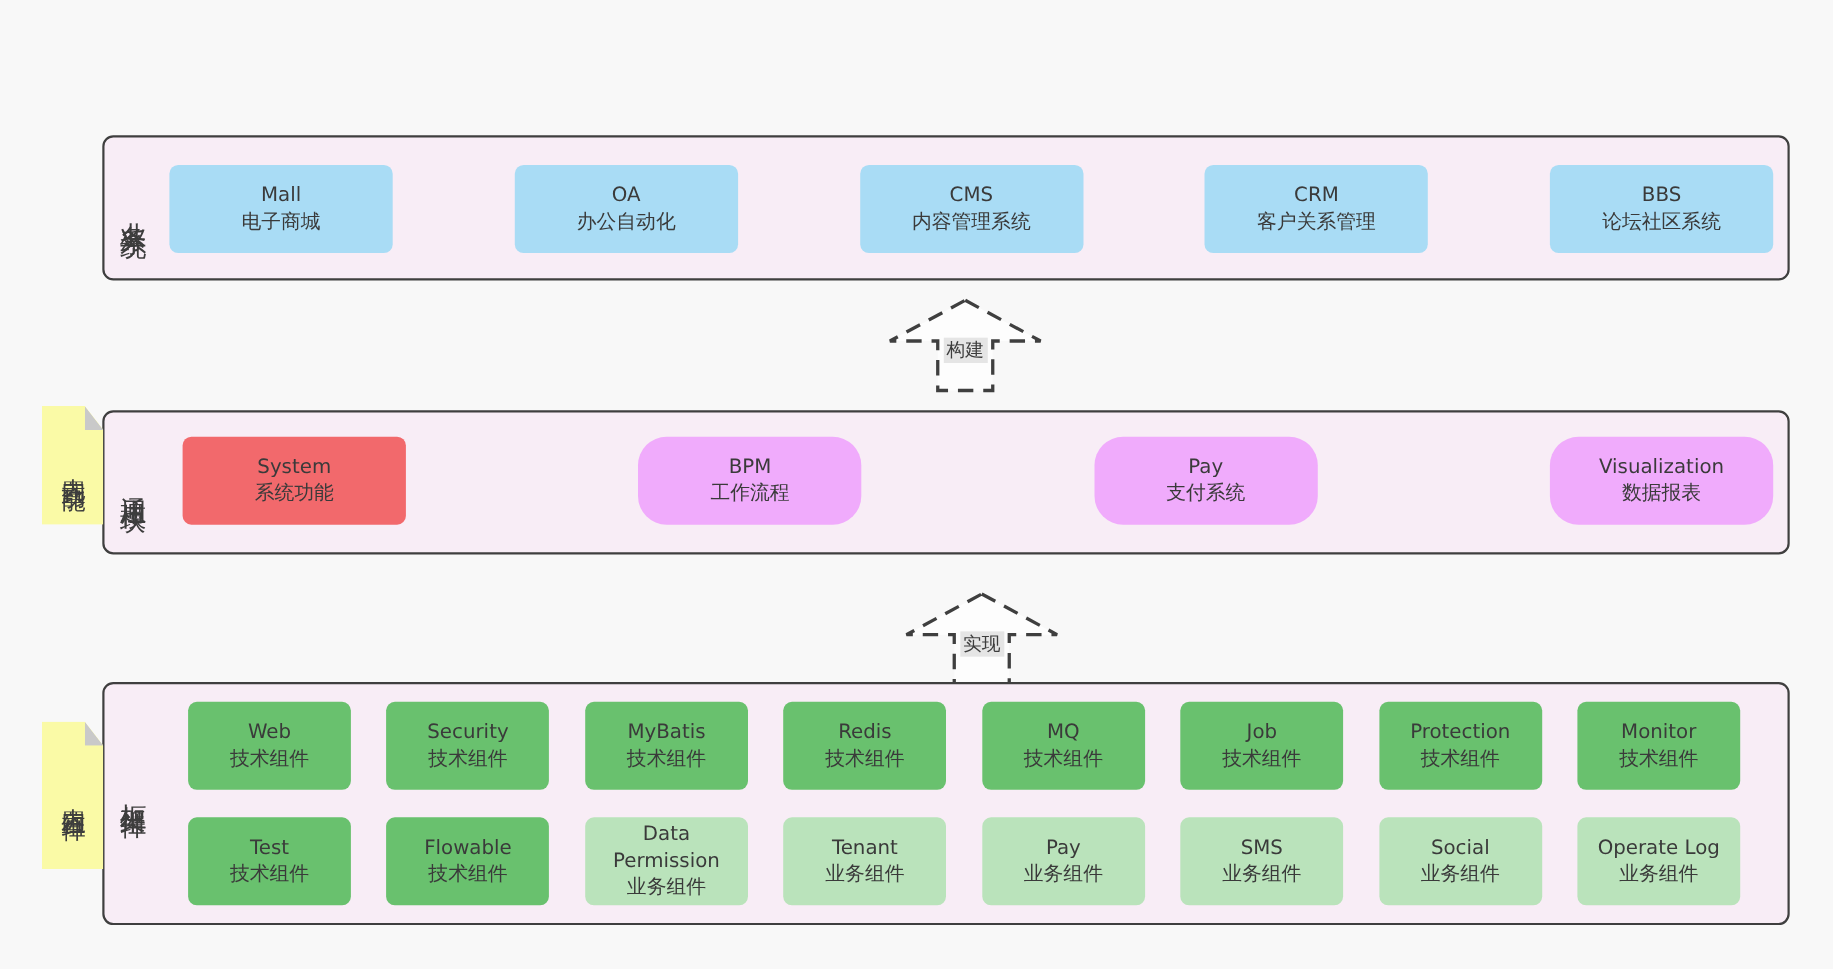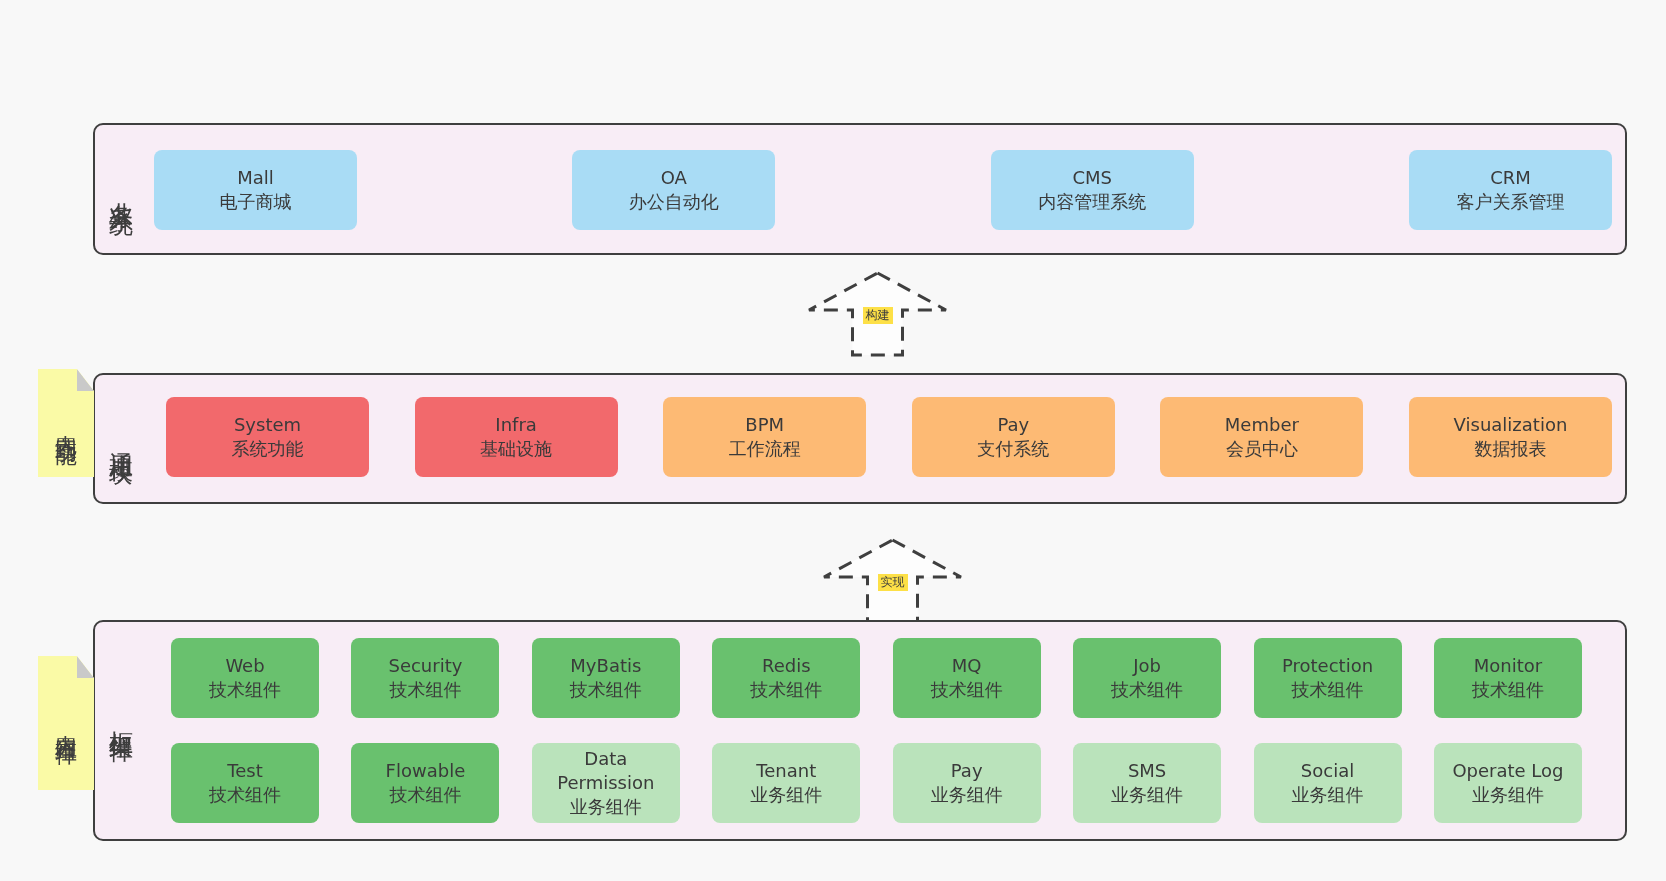--- a/index.html
+++ b/index.html
@@ -55,21 +55,21 @@
     display:flex; flex-direction:column;
     align-items:center; justify-content:center;
     text-align:center;
     color:#3a3a3a;
     font-size:18px; line-height:24px;
   }
   .w6 { width:203px; padding:0 12px; }
   .w8 { width:148px; padding:0 13px; }
   .blue   { background:#a9dcf5; }
   .red    { background:#f2696c; }
-  .pink   { background:#fdba74; }
+  .pink   { background:#f0abfc;border-radius:26px; }
   .green  { background:#69c16e; }
   .lgreen { background:#bae3bb; }
 
   
   .sticky {
     position:absolute; left:38px; width:56px;
     background:#fafaa6;
     z-index:2;
     display:flex; align-items:center; justify-content:center;
     clip-path: polygon(0 0, calc(100% - 17px) 0, 100% 22px, 100% 100%, 0 100%);
@@ -87,23 +87,23 @@
   }
 
   
   .arrow { position:absolute; width:143px; height:88px; }
   #arrow-build     { left:806px; top:270px; }
   #arrow-implement { left:821px; top:537px; }
   .arrow svg { position:absolute; left:0; top:0; }
   .arrow-label {
     position:absolute; left:50%; top:37px;
     transform:translateX(-50%);
-    background:#fde047;
+    background:#e5e5e5;
     padding:0 3px;
-    font-size:12px; color:#3d3d3d;
+    font-size:17px; color:#3d3d3d;
     white-space:nowrap;
   }
 </style>
 </head>
 <body>
 
 <div id="canvas">
 
   <div class="band" id="band-business">
     <div class="vlabel">
@@ -118,55 +118,51 @@
         <div>OA</div>
         <div>办公自动化</div>
       </div>
       <div class="box w6 blue">
         <div>CMS</div>
         <div>内容管理系统</div>
       </div>
       <div class="box w6 blue">
         <div>CRM</div>
         <div>客户关系管理</div>
+      </div>
+      <div class="box w6 blue">
+        <div>BBS</div>
+        <div>论坛社区系统</div>
       </div>
     </div>
   </div>
 
   <div class="arrow" id="arrow-build">
     <svg width="143" height="88" viewBox="0 0 143 88">
       <polygon points="71.5,3 140,40 96.5,40 96.5,85 46.5,85 46.5,40 3,40" fill="#fdfdfd" stroke="#3f3f3f" stroke-width="3" stroke-dasharray="14 9" stroke-linejoin="miter"></polygon>
     </svg>
     <div class="arrow-label">构建</div>
   </div>
 
   <div class="band" id="band-modules">
     <div class="vlabel">
       <span>通用模块</span>
     </div>
     <div class="boxrow row6">
       <div class="box w6 red">
         <div>System</div>
         <div>系统功能</div>
       </div>
-      <div class="box w6 red">
-        <div>Infra</div>
-        <div>基础设施</div>
-      </div>
       <div class="box w6 pink">
         <div>BPM</div>
         <div>工作流程</div>
       </div>
       <div class="box w6 pink">
         <div>Pay</div>
         <div>支付系统</div>
-      </div>
-      <div class="box w6 pink">
-        <div>Member</div>
-        <div>会员中心</div>
       </div>
       <div class="box w6 pink">
         <div>Visualization</div>
         <div>数据报表</div>
       </div>
     </div>
   </div>
 
   <div class="sticky" id="sticky-features">
     <span class="fold"></span>

